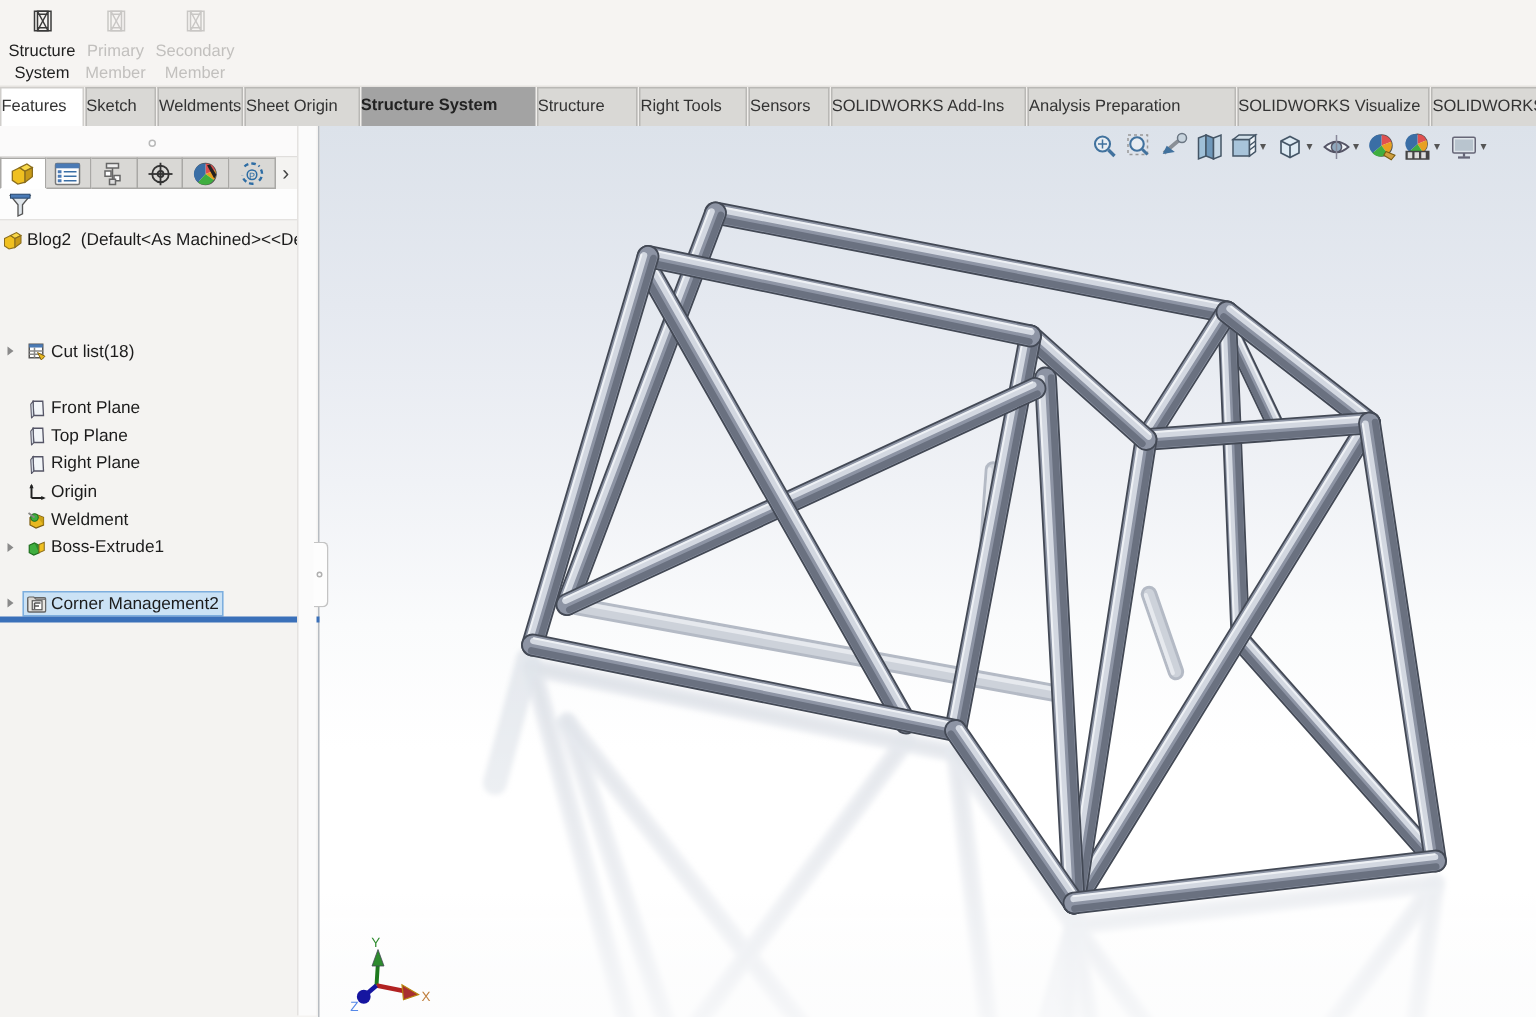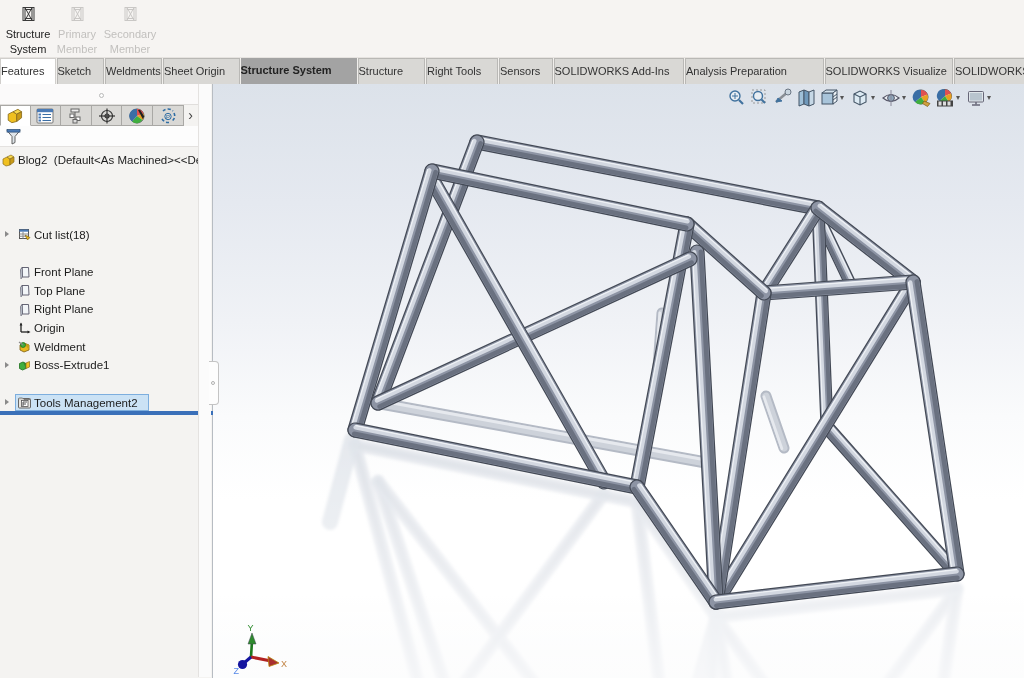--- a/index.html
+++ b/index.html
@@ -463,21 +463,21 @@
         <span class="selbox"></span>
         <span class="arr"></span>
         <span class="ticon" style="left:18px"><svg width="13" height="13" viewBox="0 0 13 13">
             <rect x="0.5" y="2.5" width="12" height="9.5" rx="1" fill="#e8e6e2" stroke="#666"></rect>
             <path d="M0.5 4 L0.5 3 a1 1 0 0 1 1-1 h3 l1.5 1.5 h6 l0.5 0.5" fill="#d8d5d0" stroke="#666" stroke-width="0.8"></path>
             <rect x="3.5" y="4.5" width="6.5" height="6" fill="#fff" stroke="#555" stroke-width="0.8"></rect>
             <line x1="5" y1="6" x2="9" y2="6" stroke="#555"></line>
             <line x1="5" y1="6" x2="5" y2="10" stroke="#555"></line>
             <line x1="5" y1="8" x2="8" y2="8" stroke="#555"></line>
           </svg></span>
-        <span class="tlab" style="left:34px">Tools Management2</span>
+        <span class="tlab" style="left:34px">Corner Management2</span>
       </div>
   </div>
   <div id="rollback"></div>
   <div id="pscroll"></div>
 </div>
 <div id="phandle">
     <span class="dot"></span>
   </div>
 
 </body></html>

